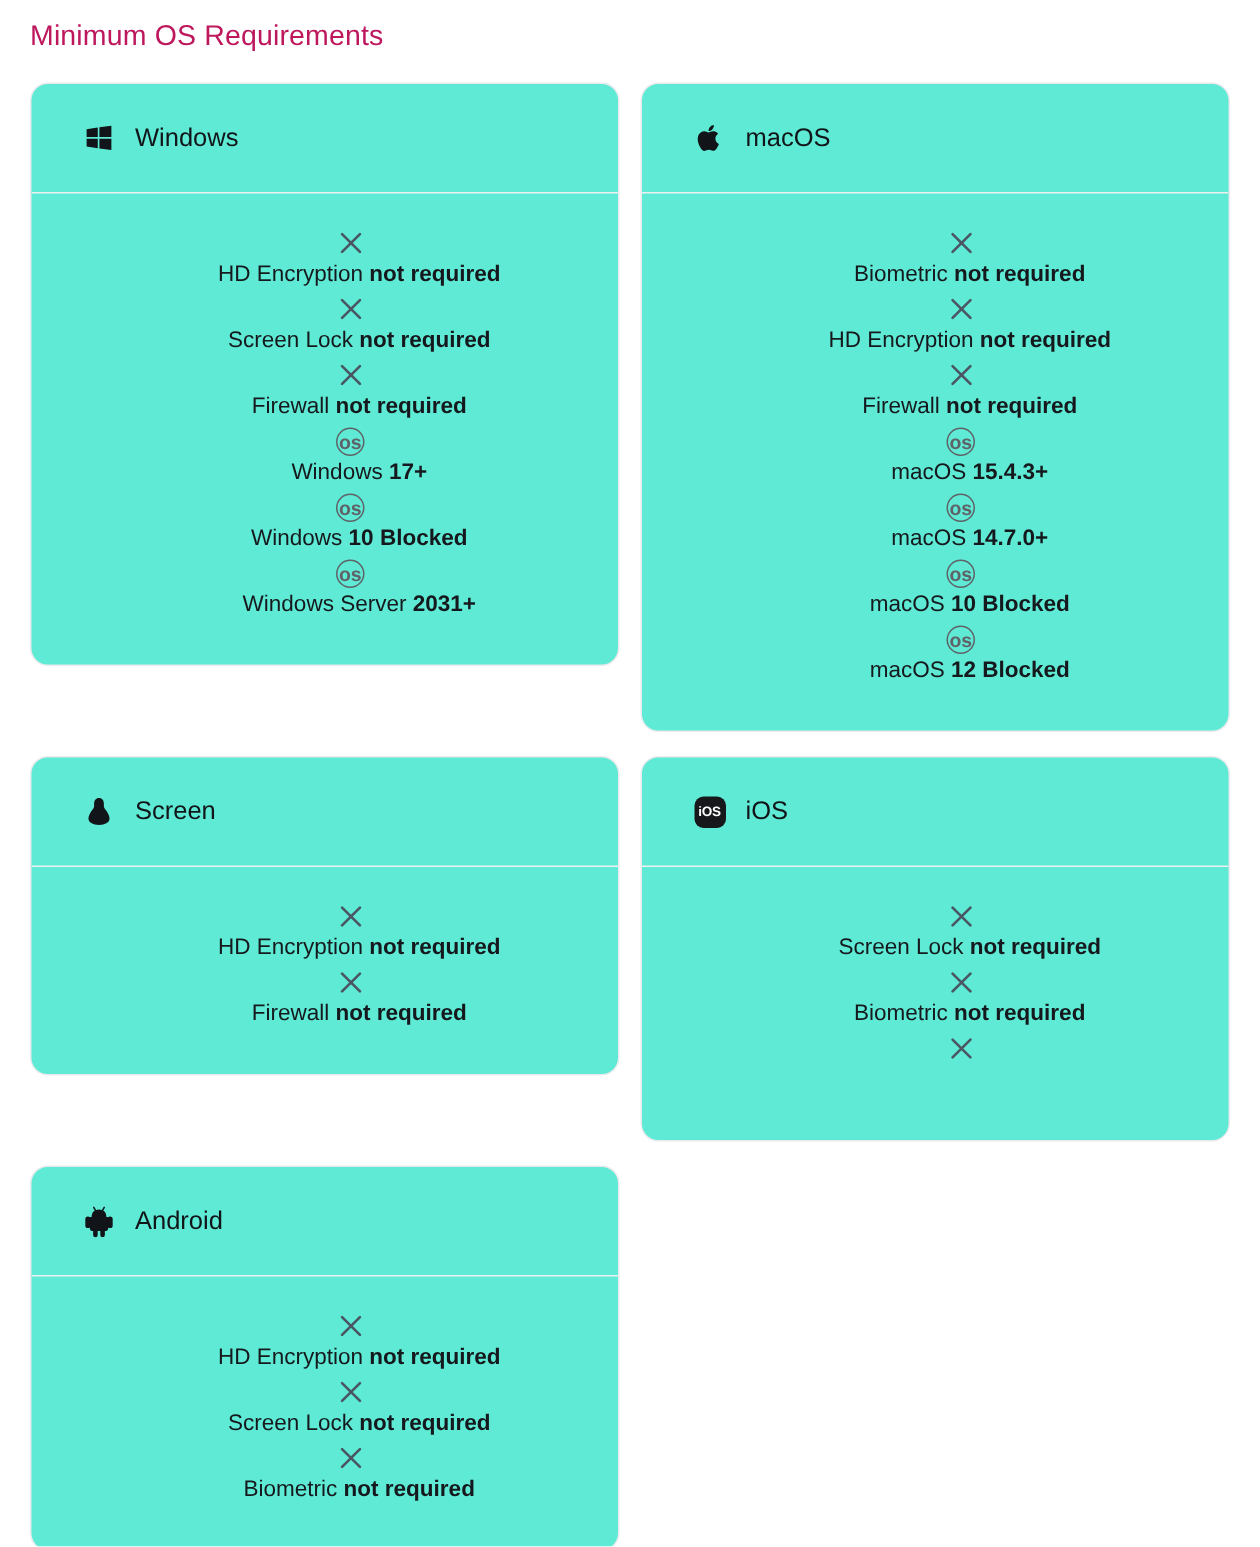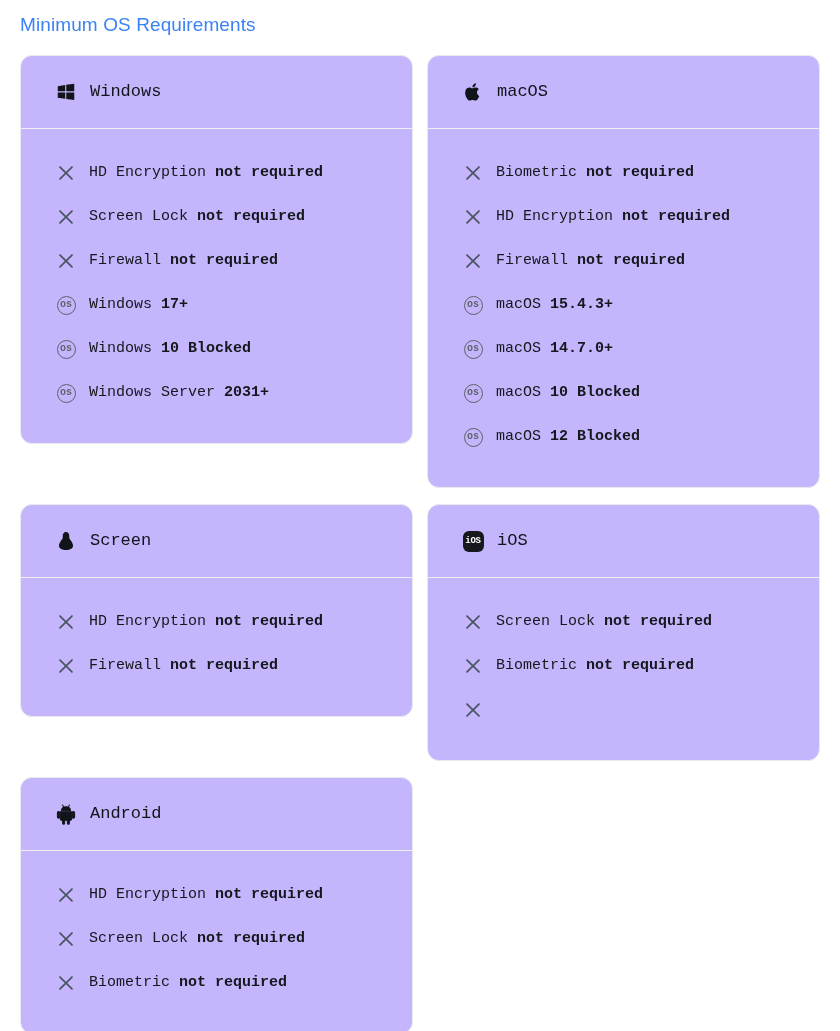--- a/index.html
+++ b/index.html
@@ -20,44 +20,43 @@
     background: #ffffff;
     overflow: hidden;
   }
 
   .page-title {
     position: absolute;
     left: 20px;
     top: 12px;
     font-size: 19px;
     font-weight: 400;
-    color: #3b82f6;
+    color: #be185d;
     letter-spacing: 0.1px;
     line-height: 26px;
   }
 
   .grid {
     position: absolute;
     left: 20px;
     top: 55px;
     width: 800px;
     display: flex;
     flex-wrap: wrap;
     gap: 16px 14px;
     align-content: flex-start;
   }
 
   .card {
     width: 393px;
-    background: #c4b5fd;
+    background: #5eead4;
     border: 1px solid #e8eaed;
     border-radius: 12px;
     overflow: hidden;
     align-self: flex-start;
-    font-family: Liberation Mono, monospace;
   }
 
   .card-header {
     height: 73px;
     display: flex;
     align-items: center;
     padding: 0 0 0 34px;
     border-bottom: 1px solid #eef0f2;
   }
 
@@ -80,20 +79,21 @@
 
   .card-body {
     padding: 22px 0 28px 0;
   }
 
   .req-row {
     display: flex;
     align-items: center;
     height: 44px;
     padding: 0 0 0 34px;
+    flex-direction: column;
   }
 
   .req-icon {
     width: 22px;
     height: 22px;
     flex: 0 0 auto;
     display: flex;
     align-items: center;
     justify-content: center;
   }
@@ -124,21 +124,21 @@
     justify-content: center;
     line-height: 1;
   }
 
   .os-chip {
     width: 19px;
     height: 19px;
     border-radius: 50%;
     border: 1.6px solid #5f6368;
     color: #5f6368;
-    font-size: 10px;
+    font-size: 13px;
     font-weight: 700;
     letter-spacing: -0.1px;
     display: flex;
     align-items: center;
     justify-content: center;
     line-height: 1;
   }
 </style>
 </head>
 <body>

